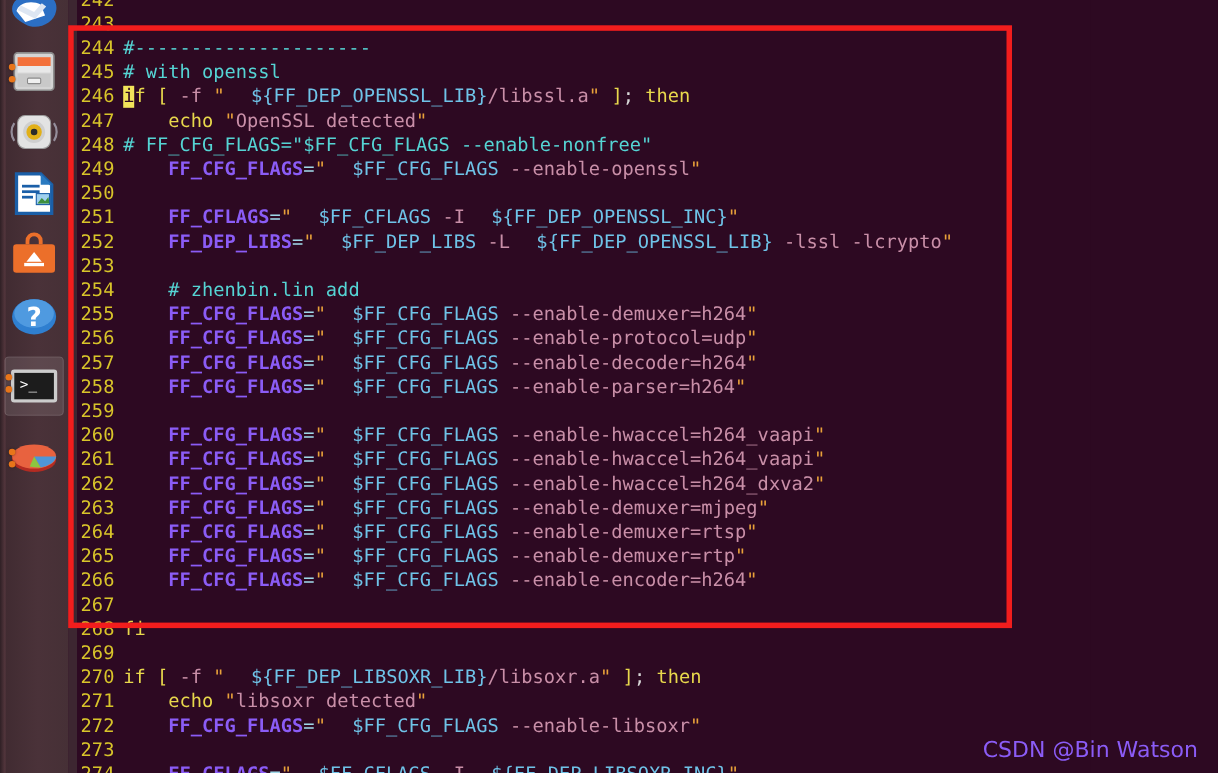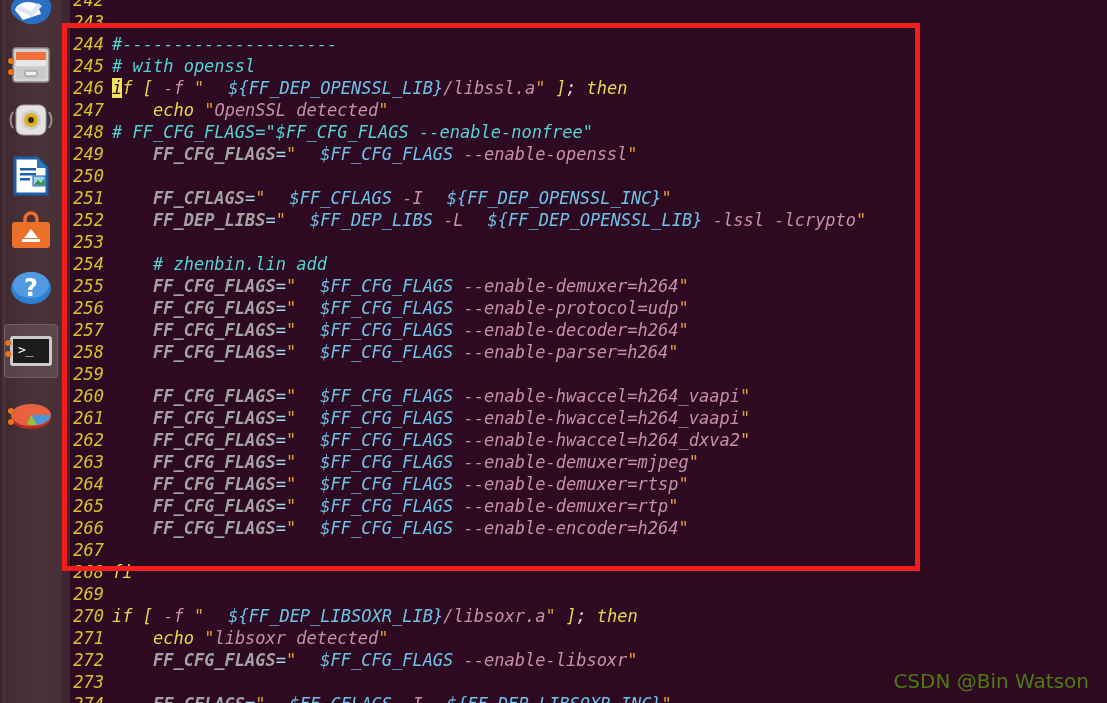--- a/index.html
+++ b/index.html
@@ -53,21 +53,20 @@
     box-shadow: 0 0 2px rgba(0,0,0,0.5);
   }
 
   
   #terminal {
     position: absolute;
     left: 62px; top: 0;
     width: 929px; height: 703px;
     background: #2d0922;
     z-index: 1;
-    font-style: italic;
   }
   #gutter-shade {
     position: absolute;
     left: 0; top: 0;
     width: 8px; height: 703px;
     background: #3d2631;
   }
   #code {
     position: absolute;
     left: 0; top: 0;
@@ -88,21 +87,21 @@
     width: 50px;
     text-align: right;
     color: #d8c42a;
     padding-right: 8px;
     box-sizing: border-box;
   }
   
   .c-cmt   { color: #55d4d4; }          
   .c-kw    { color: #e8d84c; }          
   .c-var   { color: #6fc3e8; margin-left: 24px; }          
-  .c-varb  { color: #a3a3a3; font-weight: bold; margin-top: 15px; }  
+  .c-varb  { color: #8b5cf6; font-weight: bold; margin-top: 15px; }  
   .c-str   { color: #c98fa8; }          
   .c-q     { color: #e8a13a; }          
   .c-op    { color: #9fd8e8; }          
   .c-plain { color: #d8d8d8; }
   .c-br    { color: #e8d84c; }          
   .cursor  { background: #f2e45a; color: #2d0922; }
 
   
   #redbox {
     position: absolute;
@@ -111,21 +110,21 @@
     border: 5px solid #f21d1d;
     box-sizing: border-box;
     z-index: 8;
     pointer-events: none;
   }
 
   
   #watermark {
     position: absolute;
     right: 18px; bottom: 10px;
-    color: #4d7c0f;
+    color: #8b5cf6;
     font-family: "DejaVu Sans", sans-serif;
     font-size: 20px;
     z-index: 9;
     margin-left: 24px;
   }
 </style>
 </head>
 <body>
 
 <div id="terminal">

